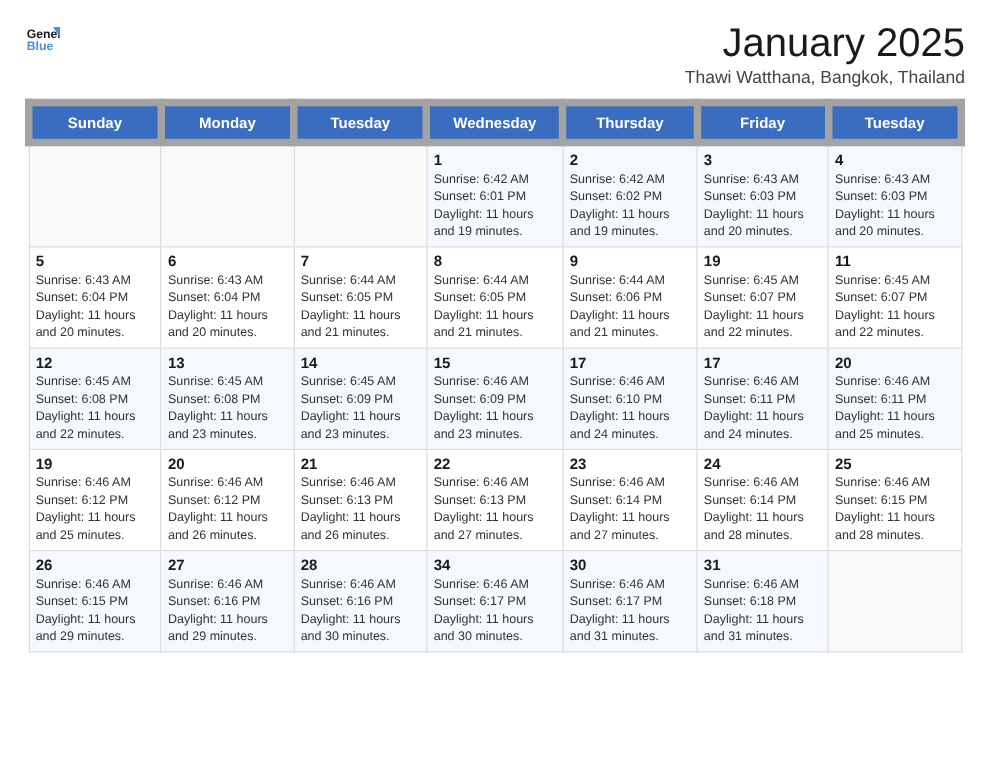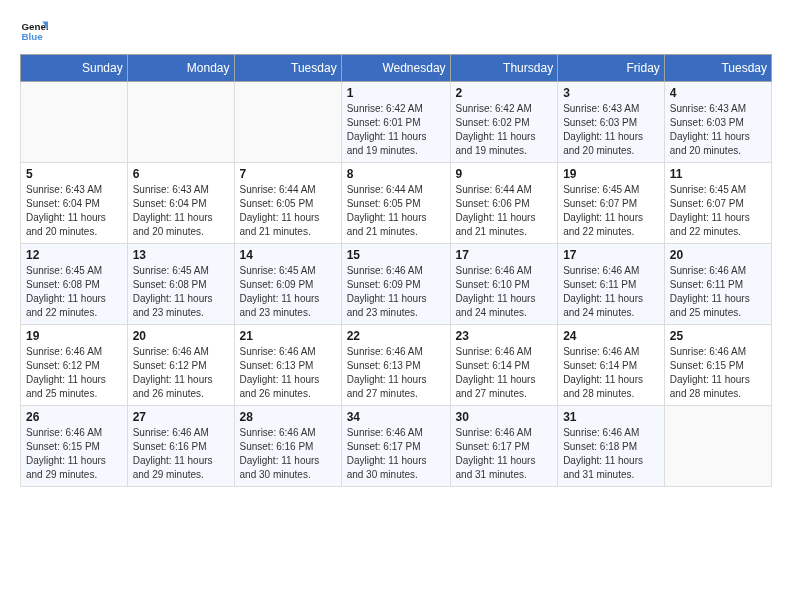--- a/index.html
+++ b/index.html
@@ -39,24 +39,24 @@
     }
     table {
       width: 100%;
       border-collapse: collapse;
       font-size: 10.5px;
     }
     thead th {
       background-color: #3a6dbf;
       color: #fff;
       padding: 6px 4px;
-      text-align: right;
+      text-align: center;
       font-size: 12px;
-      font-weight: normal;
-      border: 1px solid #a3a3a3;
+      font-weight: bold;
+      border: 6px solid #a3a3a3;
     }
     tbody td {
       vertical-align: top;
       padding: 4px 5px;
       border: 1px solid #ddd;
       width: 113px;
       min-height: 80px;
       background: #fff;
     }
     tbody tr:nth-child(odd) td {
@@ -84,20 +84,24 @@
 </head>
 <body>
 
 <div class="header">
   <div class="logo">
     <svg class="logo-icon" viewBox="0 0 40 40">
       <text x="2" y="20" font-size="14" font-weight="bold" fill="#1a1a1a">General</text>
       <text x="2" y="34" font-size="14" font-weight="bold" fill="#4a90d9">Blue</text>
       <polygon points="32,8 40,8 40,20" fill="#4a90d9"></polygon>
     </svg>
+  </div>
+  <div class="title-block">
+    <div class="calendar-title">January 2025</div>
+    <div class="calendar-subtitle">Thawi Watthana, Bangkok, Thailand</div>
   </div>
 </div>
 
 <table>
   <thead>
     <tr>
     <th>Sunday</th>
         <th>Monday</th>
         <th>Tuesday</th>
         <th>Wednesday</th>

